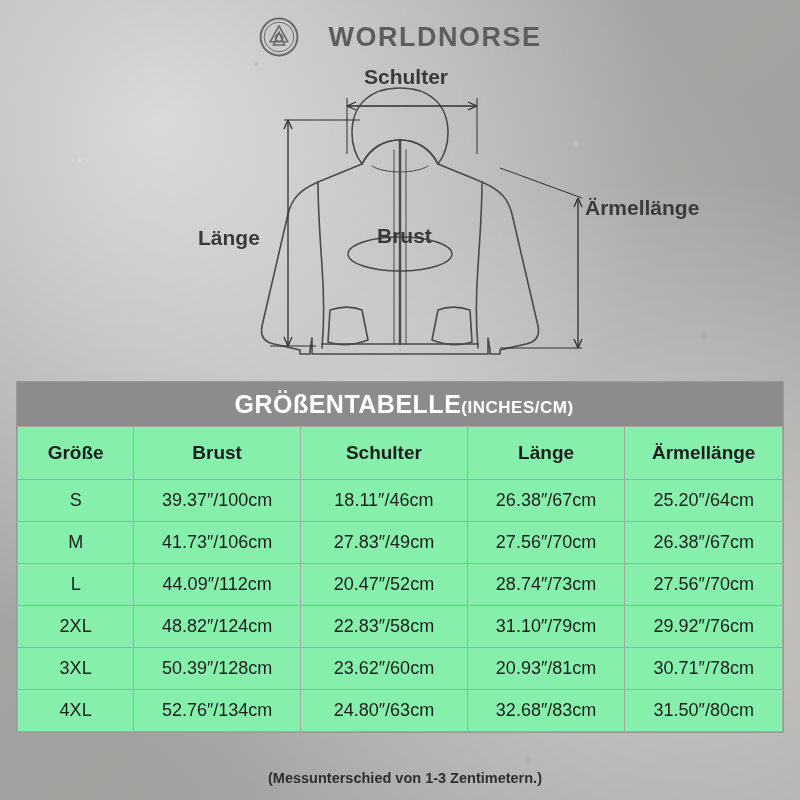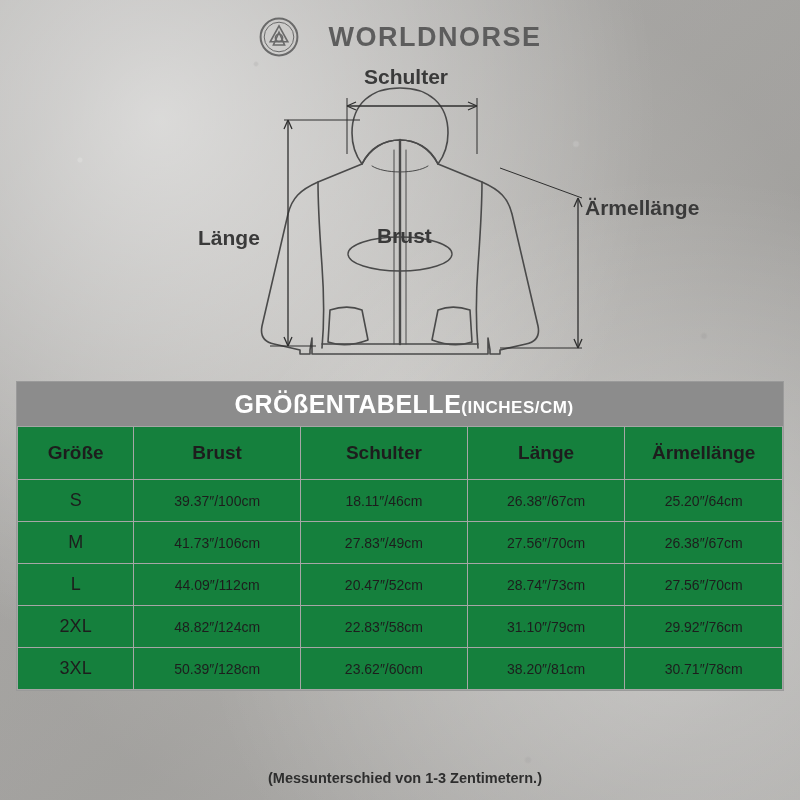--- a/index.html
+++ b/index.html
@@ -115,30 +115,30 @@
   caption .caption-sub {
     font-size: 17px;
     font-weight: bold;
     letter-spacing: 0.5px;
   }
   table.size-table th,
   table.size-table td {
     border: 1px solid #a6a6a6;
     text-align: center;
     color: #1d1d1d;
-    background: #15803d;
+    background: #86efac;
   }
   table.size-table th {
     height: 50px;
     font-size: 19px;
     font-weight: bold;
   }
   table.size-table td {
     height: 39px;
-    font-size: 14px;
+    font-size: 18px;
     font-weight: normal;
   }
   table.size-table td.sz {
     font-size: 18px;
   }
   col.c1 { width: 15.2%; }
   col.c2 { width: 21.8%; }
   col.c3 { width: 21.8%; }
   col.c4 { width: 20.6%; }
   col.c5 { width: 20.6%; }
@@ -276,21 +276,28 @@
           <td class="sz">2XL</td>
           <td>48.82″/124cm</td>
           <td>22.83″/58cm</td>
           <td>31.10″/79cm</td>
           <td>29.92″/76cm</td>
         </tr>
         <tr>
           <td class="sz">3XL</td>
           <td>50.39″/128cm</td>
           <td>23.62″/60cm</td>
-          <td>38.20″/81cm</td>
+          <td>20.93″/81cm</td>
           <td>30.71″/78cm</td>
+        </tr>
+        <tr>
+          <td class="sz">4XL</td>
+          <td>52.76″/134cm</td>
+          <td>24.80″/63cm</td>
+          <td>32.68″/83cm</td>
+          <td>31.50″/80cm</td>
         </tr>
       </tbody>
     </table>
   </div>
 
   <div class="footnote">(Messunterschied von 1-3 Zentimetern.)</div>
 </div>
 
 </body></html>

